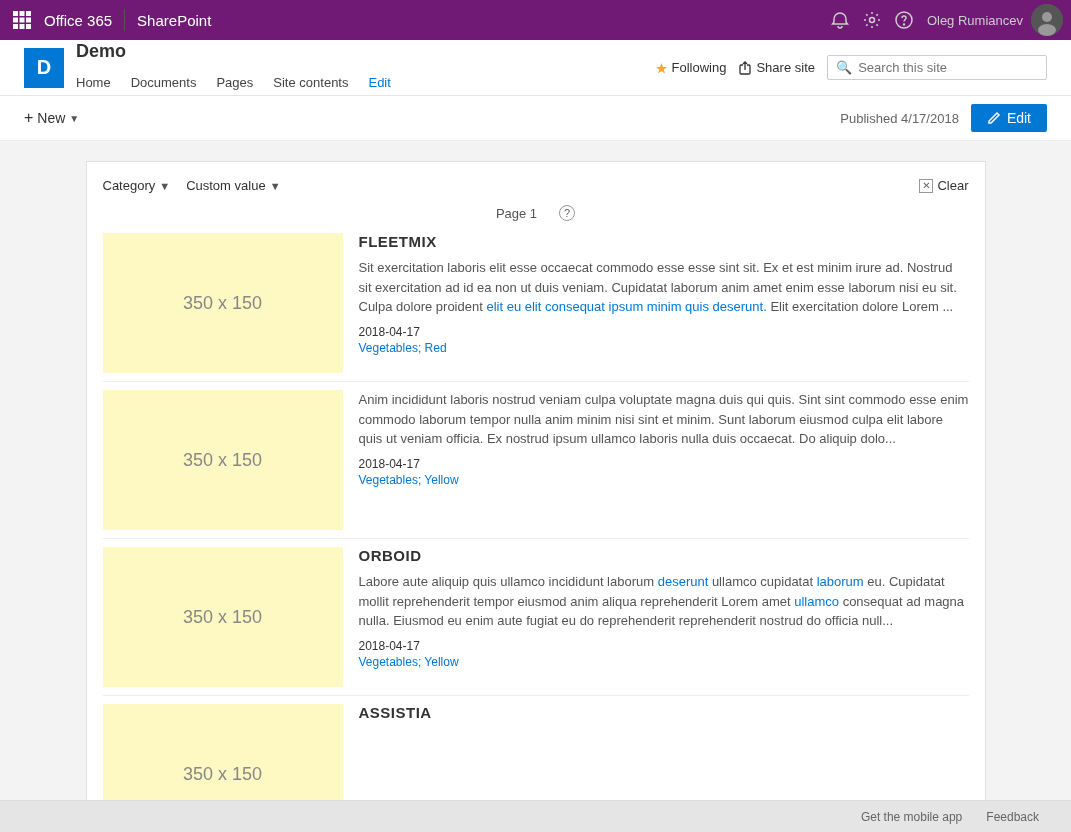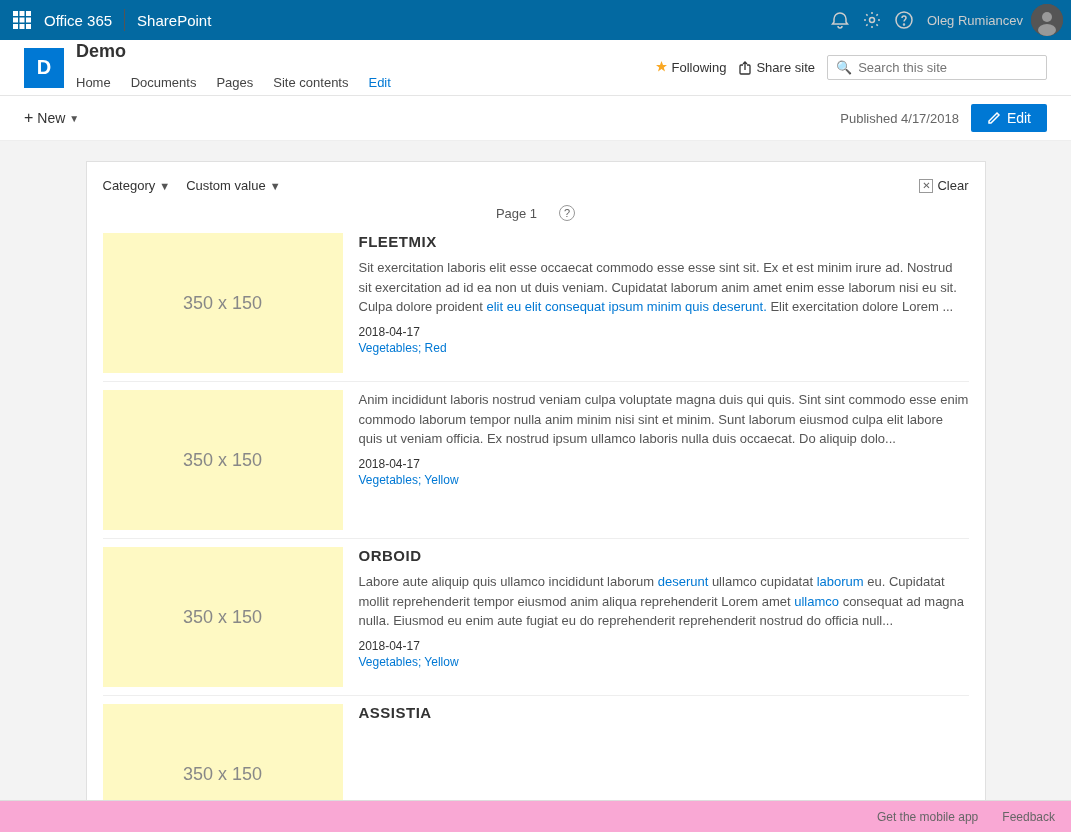--- a/index.html
+++ b/index.html
@@ -1,20 +1,20 @@
 <!DOCTYPE html>
 <html><head>
   <meta charset="utf-8">
   <style>
     * { box-sizing: border-box; margin: 0; padding: 0; }
     body { font-family: 'Segoe UI', Tahoma, Geneva, Verdana, sans-serif; font-size: 14px; color: #333; background: #fff; }
 
     
     .top-bar {
-      background: #0369a1;
+      background: #701a75;
       height: 40px;
       display: flex;
       align-items: center;
       padding: 0 8px;
       color: #fff;
     }
     .top-bar-grid-icon {
       width: 28px;
       height: 28px;
       display: flex;
@@ -115,21 +115,21 @@
       color: #0078d4;
     }
     .site-header-actions {
       display: flex;
       align-items: center;
       gap: 12px;
       margin-left: 16px;
     }
     .following-btn {
       display: flex;
-      align-items: flex-start;
+      align-items: flex-end;
       gap: 4px;
       font-size: 13px;
       color: #333;
       cursor: pointer;
       background: none;
       border: none;
     }
     .share-btn {
       display: flex;
       align-items: center;
@@ -328,26 +328,26 @@
       color: #0078d4;
     }
 
     
     .bottom-bar {
       position: fixed;
       bottom: 0;
       left: 0;
       right: 0;
       height: 32px;
-      background: #f9a8d4;
+      background: #e5e5e5;
       border-top: 1px solid #ddd;
       display: flex;
       align-items: center;
       justify-content: flex-end;
-      padding: 0 16px;
+      padding: 0 32px;
       gap: 24px;
       font-size: 12px;
       color: #666;
       z-index: 100;
     }
     .bottom-bar-link {
       cursor: pointer;
       color: #666;
       text-decoration: none;
     }

